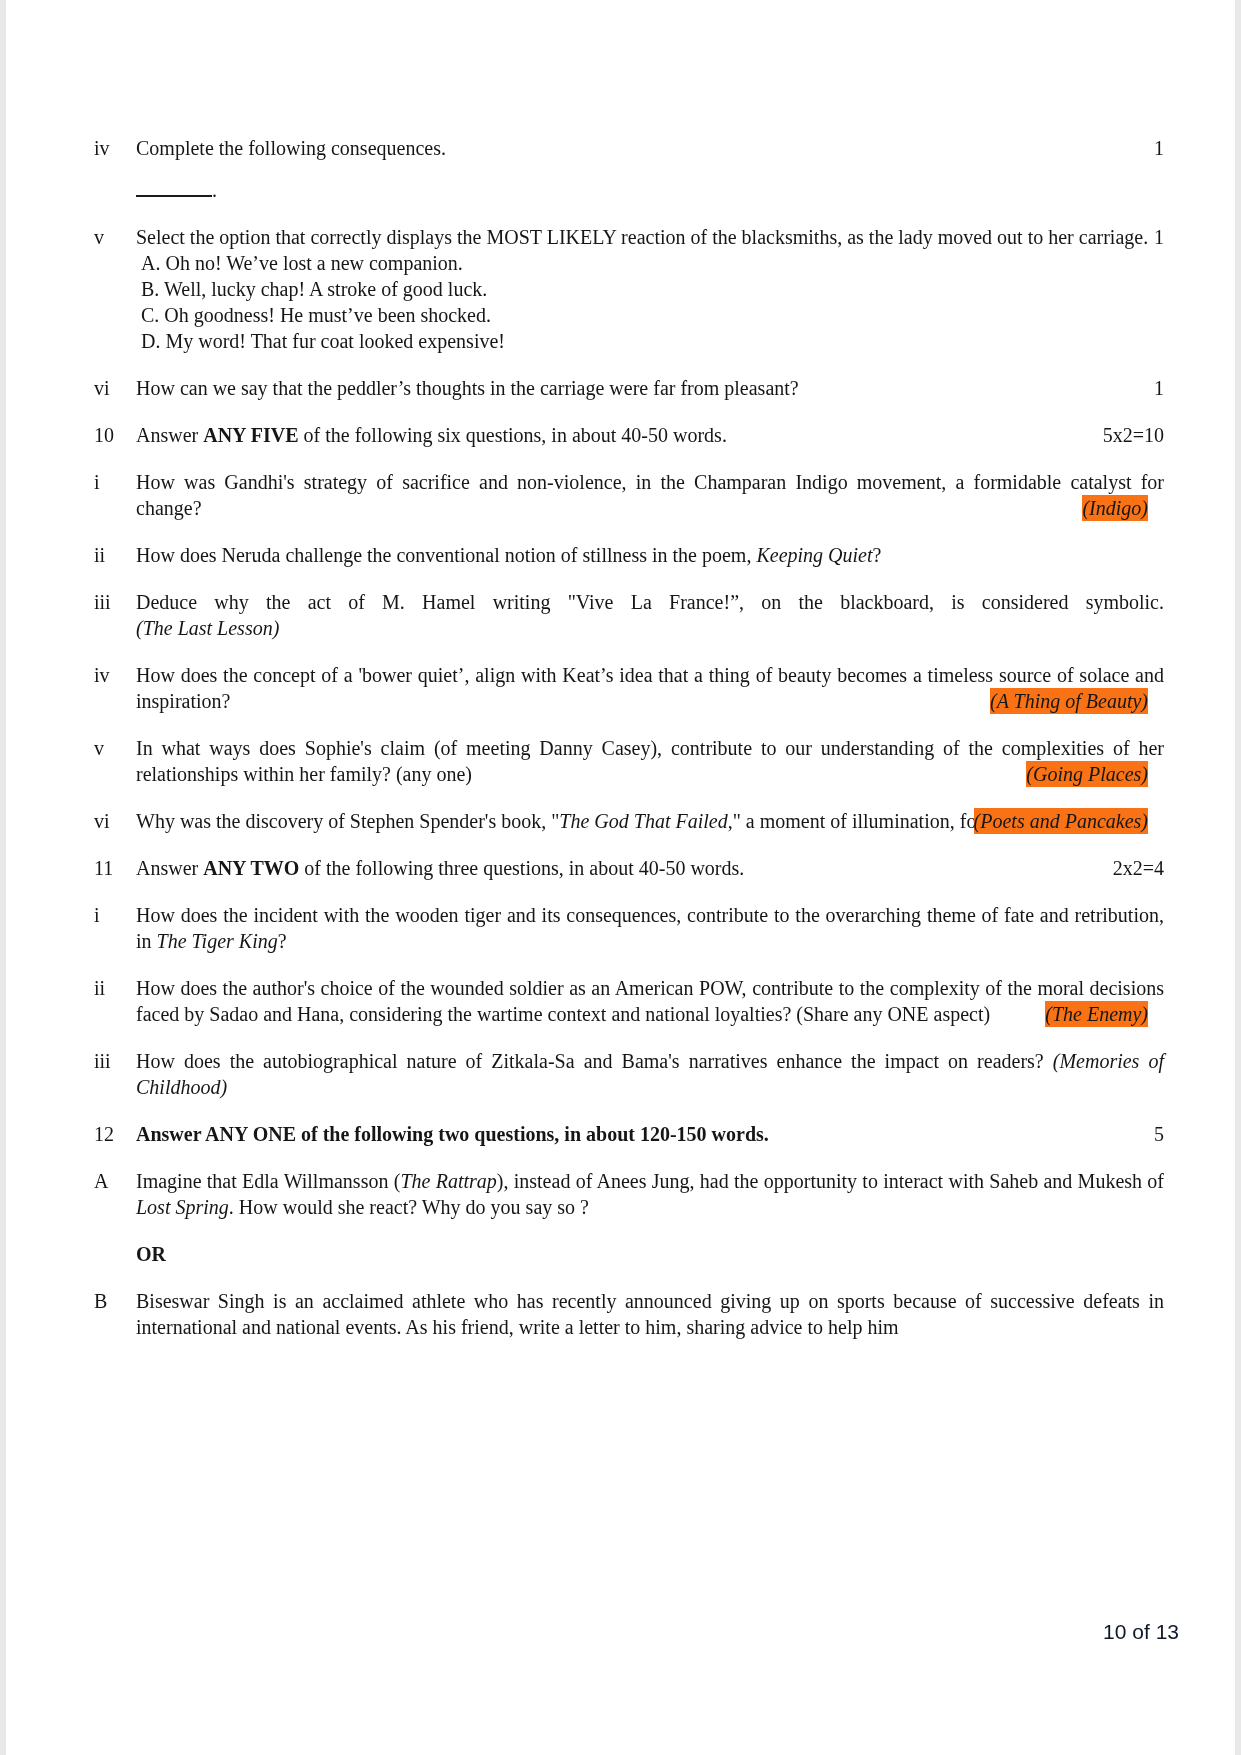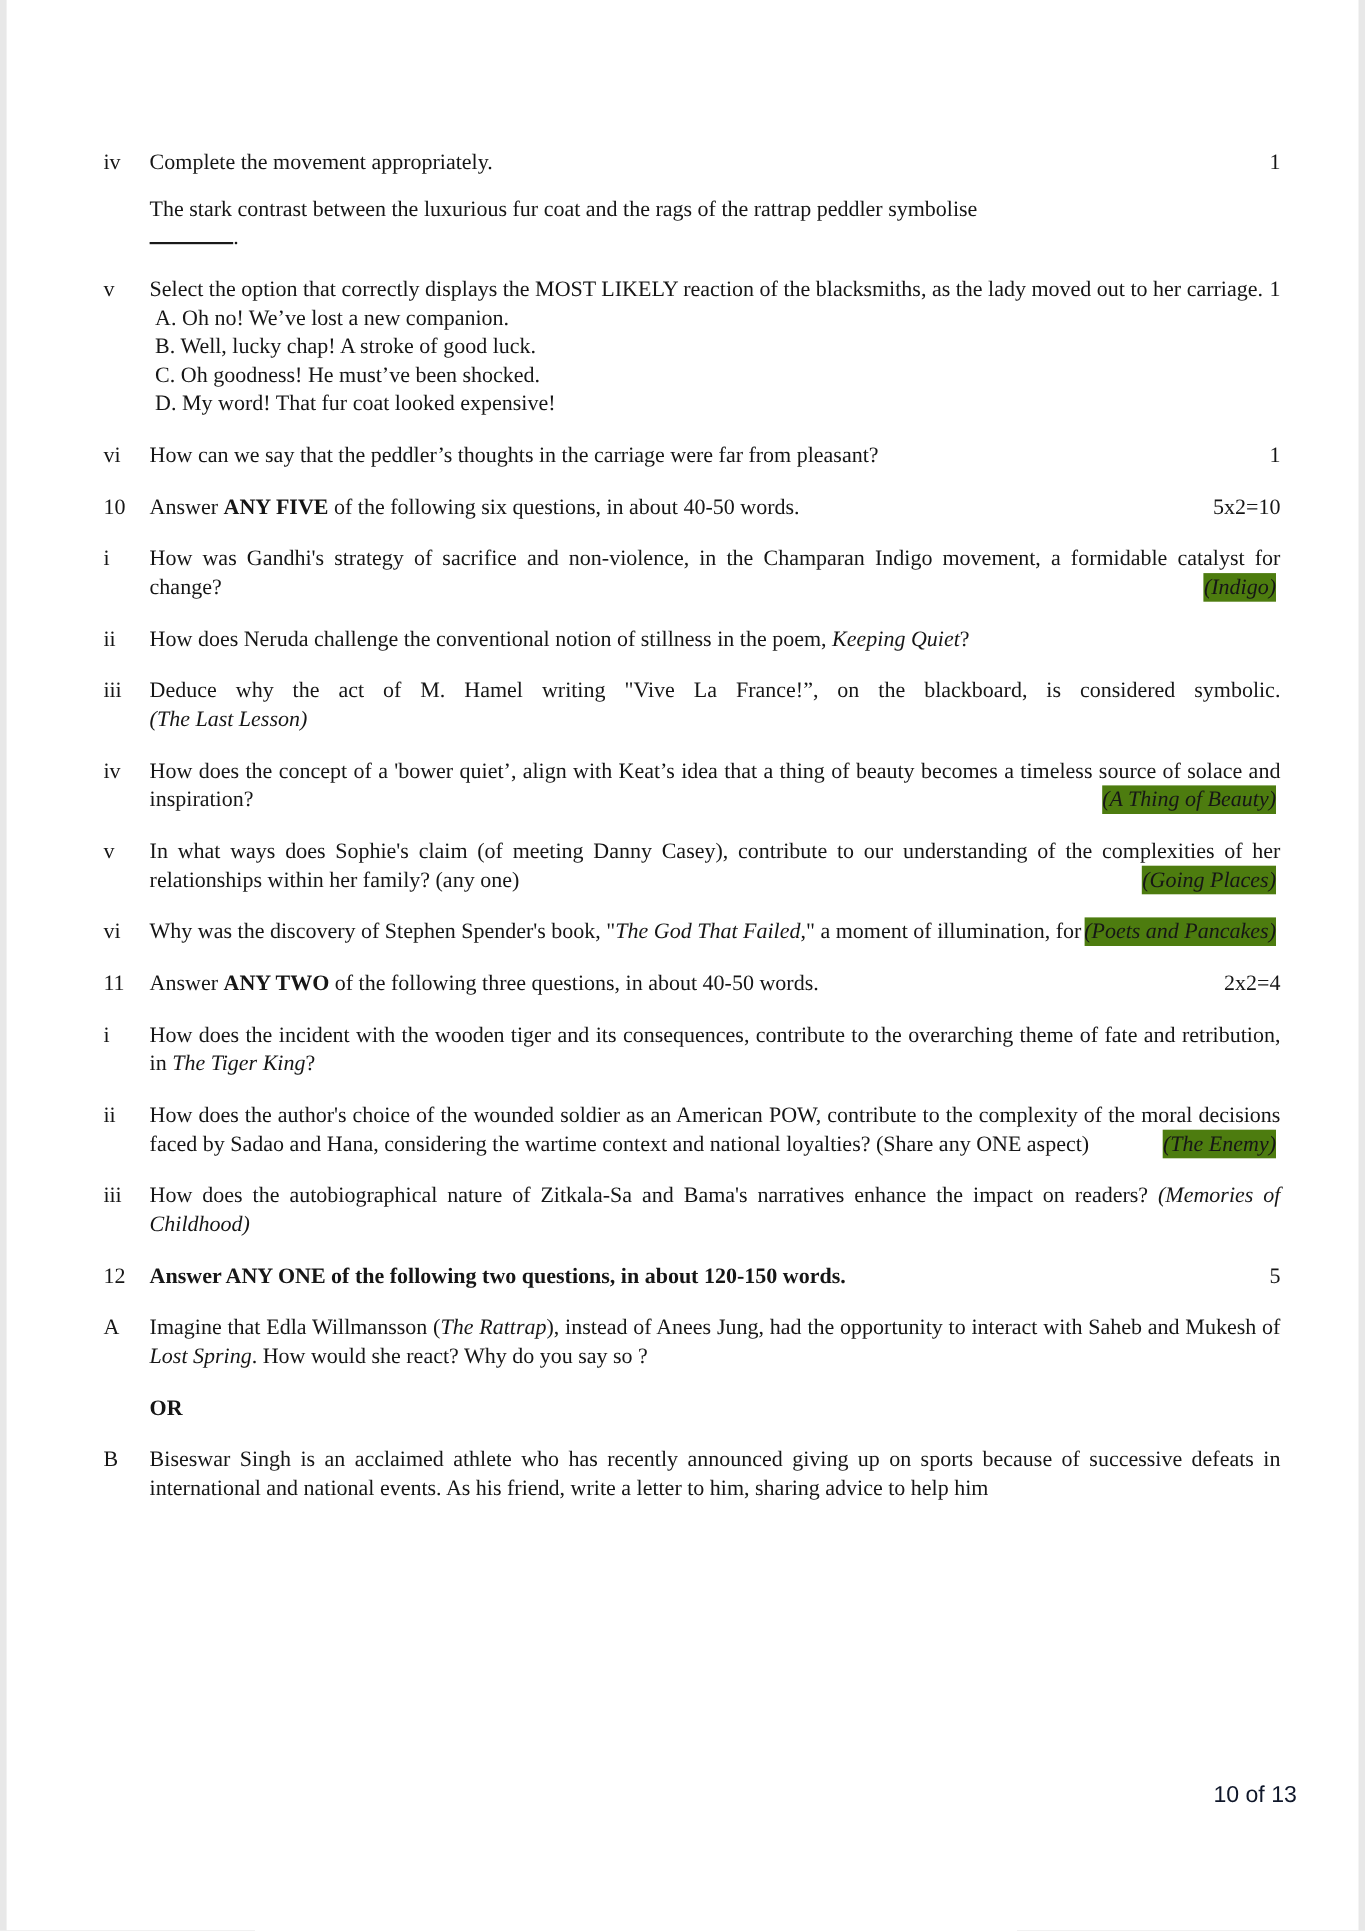--- a/index.html
+++ b/index.html
@@ -15,44 +15,43 @@
   }
   .content{position:absolute;left:82px;top:135px;width:1076px;}
   .qrow{display:flex;margin-bottom:21px;position:relative;}
   .qnum{flex:0 0 48px;padding-left:6px;box-sizing:border-box;line-height:26px;}
   .qbody{flex:1;position:relative;min-width:0;}
   .para{text-align:justify;line-height:26px;}
   .para.stretch{text-align:justify;text-align-last:justify;-moz-text-align-last:justify;}
   .para.center{text-align:left;}
   .seg-b{font-weight:bold;}
   .seg-i{font-style:italic;}
-  .attr{position:absolute;right:4px;bottom:0;font-style:italic;white-space:nowrap;background:#4d7c0f;}
+  .attr{position:absolute;right:16px;bottom:0;font-style:italic;white-space:nowrap;background:#f97316;}
   .attr-block{text-align:left;font-style:italic;line-height:26px;}
   .option{line-height:26px;padding-left:5px;text-align:left;}
   .vspace{height:16px;}
   .blankwrap{line-height:26px;}
   .blankline{display:inline-block;width:76px;height:15px;border-bottom:2px solid #1a1a1a;}
   .qmarks{position:absolute;right:0;top:0;line-height:26px;white-space:nowrap;}
   .footer{
     position:absolute;right:56px;top:1620px;
     font-family:"Liberation Sans", sans-serif;
     font-size:21px;color:#0f172a;
   }
 </style>
 </head>
 <body>
 
 <div class="page">
   <div class="content">
       <div class="qrow">
         <div class="qnum">iv</div>
         <div class="qbody">
-          <div class="para"><span>Complete the movement appropriately.</span></div>
+          <div class="para"><span>Complete the following consequences.</span></div>
           <div class="vspace"></div>
-          <div class="para"><span>The stark contrast between the luxurious fur coat and the rags of the rattrap peddler symbolise</span></div>
           <div class="blankwrap"><span class="blankline"></span><span>.</span></div>
         </div>
         <div class="qmarks">1</div>
       </div>
       <div class="qrow">
         <div class="qnum">v</div>
         <div class="qbody">
           <div class="para"><span>Select the option that correctly displays the MOST LIKELY reaction of the blacksmiths, as the lady moved out to her carriage.</span></div>
           <div class="option"><span>A. Oh no! We’ve lost a new companion.</span></div>
           <div class="option"><span>B. Well, lucky chap! A stroke of good luck.</span></div>

